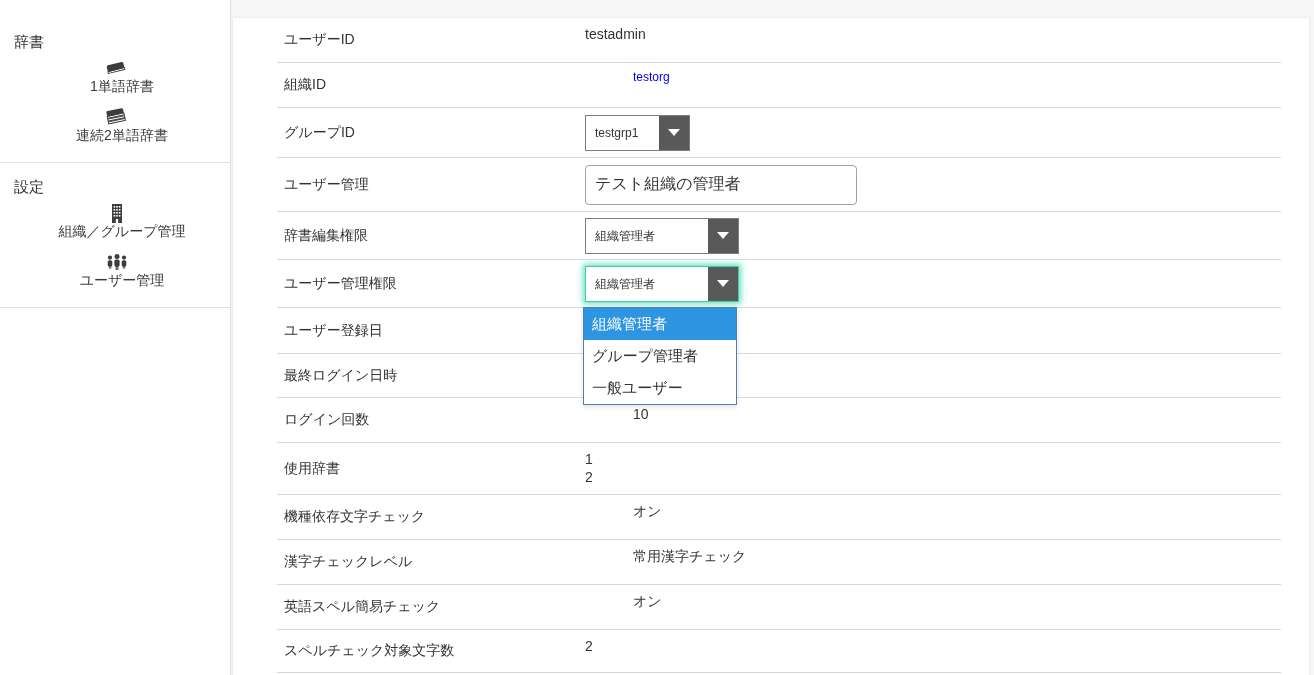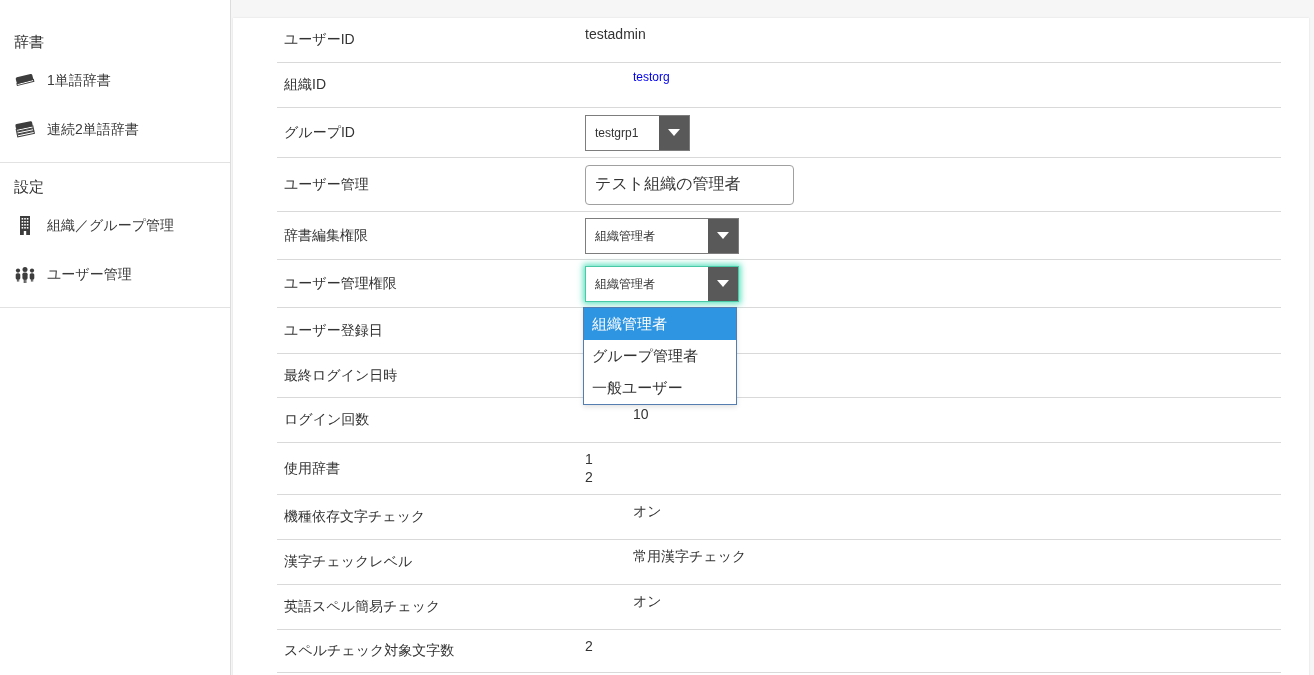--- a/index.html
+++ b/index.html
@@ -18,21 +18,21 @@
     border-right: 1px solid #ddd;
     padding-top: 30px;
   }
   .side-header {
     height: 24px; line-height: 24px;
     padding-left: 14px; font-size: 15px; color: #333;
   }
   .side-item {
     display: flex; align-items: center;
     height: 45px; padding-left: 14px; margin-top: 4px;
-    cursor: pointer; color: #3a3a3a; font-size: 14px;
+    cursor: pointer; color: #3a3a3a; font-size: 14px; flex-direction: column;
   }
   .side-item .icon { width: 22px; height: 20px; flex: none; margin-right: 11px; display: flex; align-items: center; justify-content: center; }
   .side-divider { border: none; border-top: 1px solid #e2e2e2; margin: 10px 0 12px 0; }
 
   
   .main {
     flex: 1; background: #f6f6f6;
     padding: 4px 5px 0 2px;
   }
   .card {
@@ -100,21 +100,21 @@
     z-index: 20;
   }
   .open-list .option {
     height: 32px; line-height: 32px; padding-left: 8px;
     font-size: 15px; color: #333; cursor: pointer; white-space: nowrap;
   }
   .open-list .option.selected { background: #2e95e2; color: #fff; }
 
   
   .text-input {
-    width: 209px; height: 40px;
+    width: 272px; height: 40px;
     border: 1px solid #a0a0a0; border-radius: 4px;
     font-size: 16px; color: #333; padding: 0 9px;
     font-family: "Liberation Sans", "DejaVu Sans", sans-serif;
     background: #fff; outline: none;
   }
 
   .multi-line span { display: block; }
   svg { display: block; }
 </style>
 </head>

